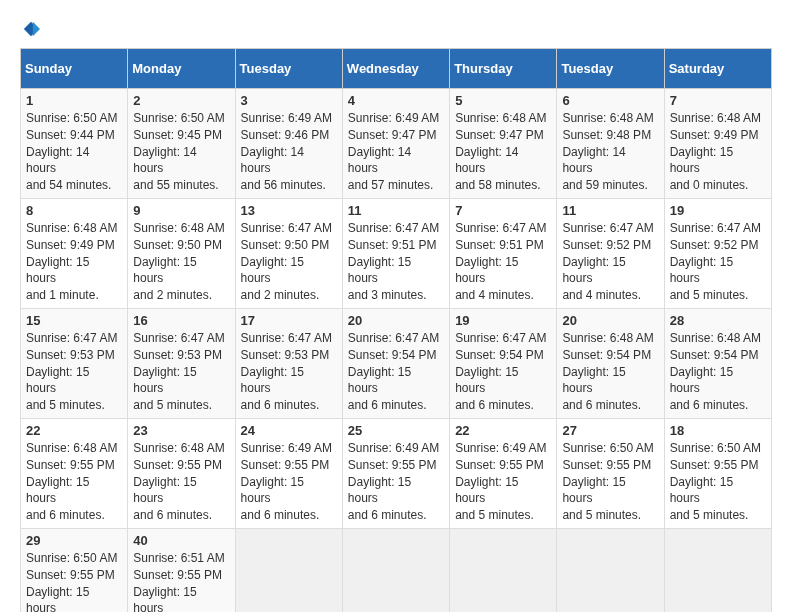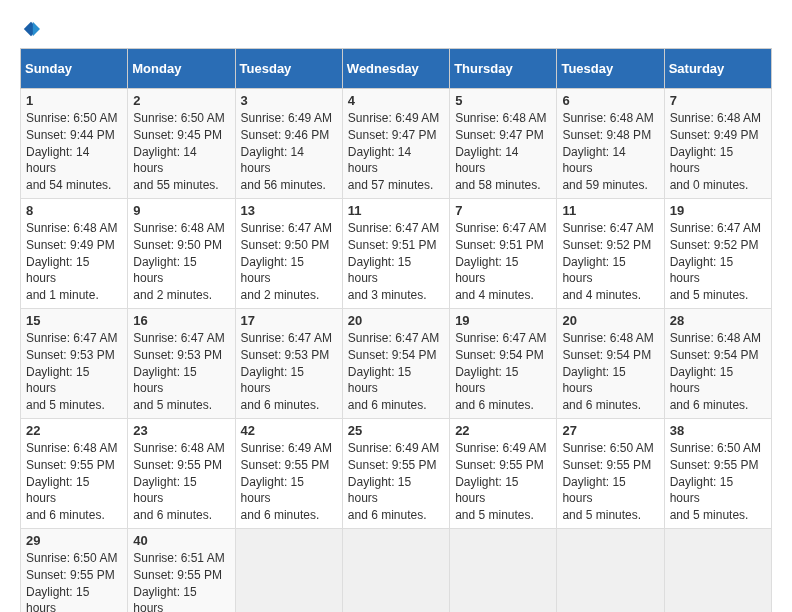--- a/index.html
+++ b/index.html
@@ -220,37 +220,37 @@
       <tr>
         <td>
           <span class="day-num">22</span>
           <div class="day-detail">Sunrise: 6:48 AM<br>Sunset: 9:55 PM<br>Daylight: 15 hours<br>and 6 minutes.</div>
         </td>
         <td>
           <span class="day-num">23</span>
           <div class="day-detail">Sunrise: 6:48 AM<br>Sunset: 9:55 PM<br>Daylight: 15 hours<br>and 6 minutes.</div>
         </td>
         <td>
-          <span class="day-num">42</span>
+          <span class="day-num">24</span>
           <div class="day-detail">Sunrise: 6:49 AM<br>Sunset: 9:55 PM<br>Daylight: 15 hours<br>and 6 minutes.</div>
         </td>
         <td>
           <span class="day-num">25</span>
           <div class="day-detail">Sunrise: 6:49 AM<br>Sunset: 9:55 PM<br>Daylight: 15 hours<br>and 6 minutes.</div>
         </td>
         <td>
           <span class="day-num">22</span>
           <div class="day-detail">Sunrise: 6:49 AM<br>Sunset: 9:55 PM<br>Daylight: 15 hours<br>and 5 minutes.</div>
         </td>
         <td>
           <span class="day-num">27</span>
           <div class="day-detail">Sunrise: 6:50 AM<br>Sunset: 9:55 PM<br>Daylight: 15 hours<br>and 5 minutes.</div>
         </td>
         <td>
-          <span class="day-num">38</span>
+          <span class="day-num">18</span>
           <div class="day-detail">Sunrise: 6:50 AM<br>Sunset: 9:55 PM<br>Daylight: 15 hours<br>and 5 minutes.</div>
         </td>
       </tr>
       <tr>
         <td>
           <span class="day-num">29</span>
           <div class="day-detail">Sunrise: 6:50 AM<br>Sunset: 9:55 PM<br>Daylight: 15 hours<br>and 4 minutes.</div>
         </td>
         <td>
           <span class="day-num">40</span>

